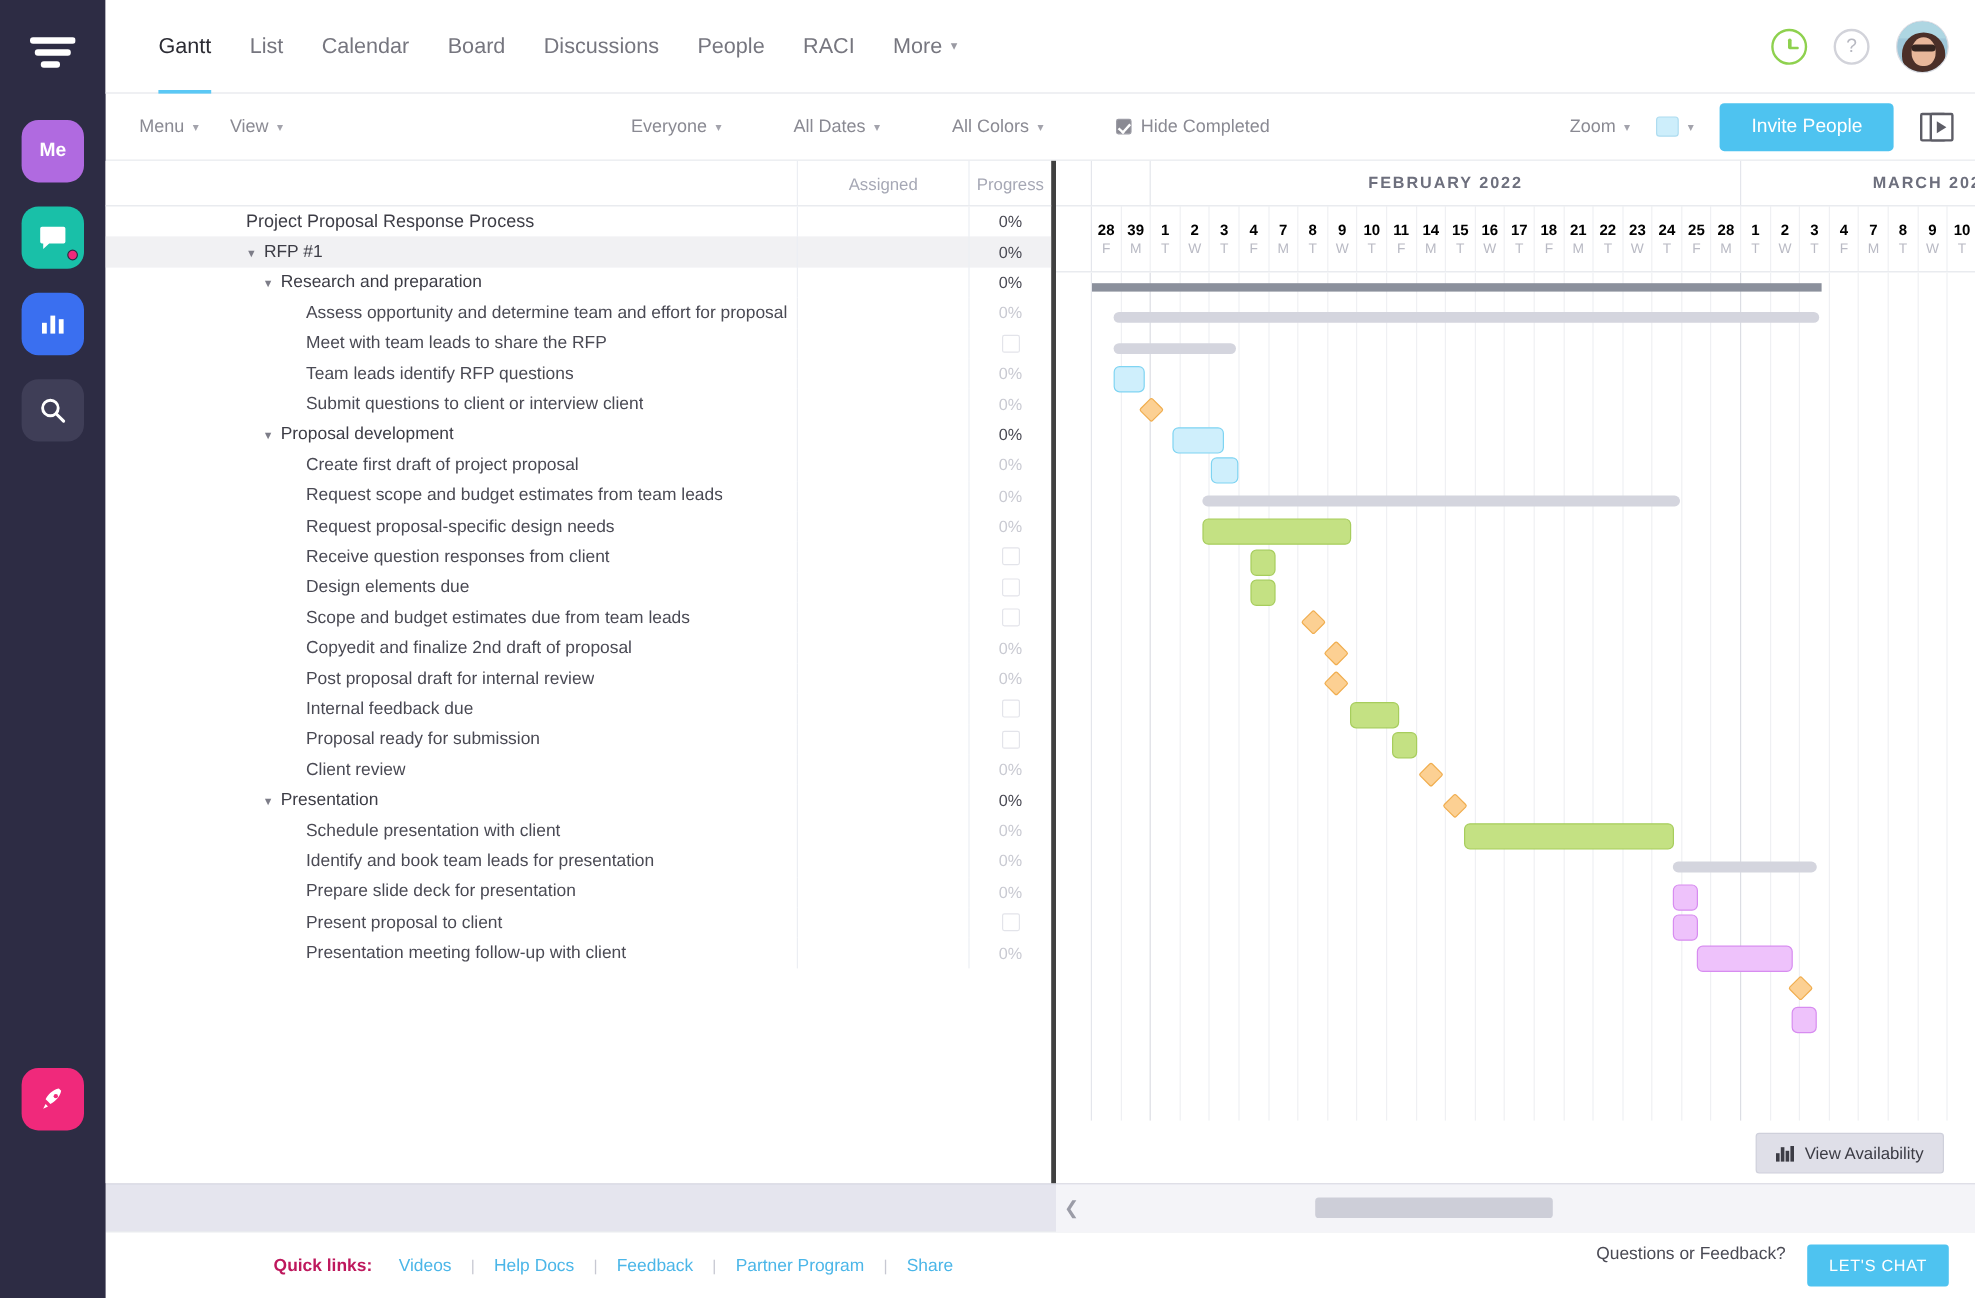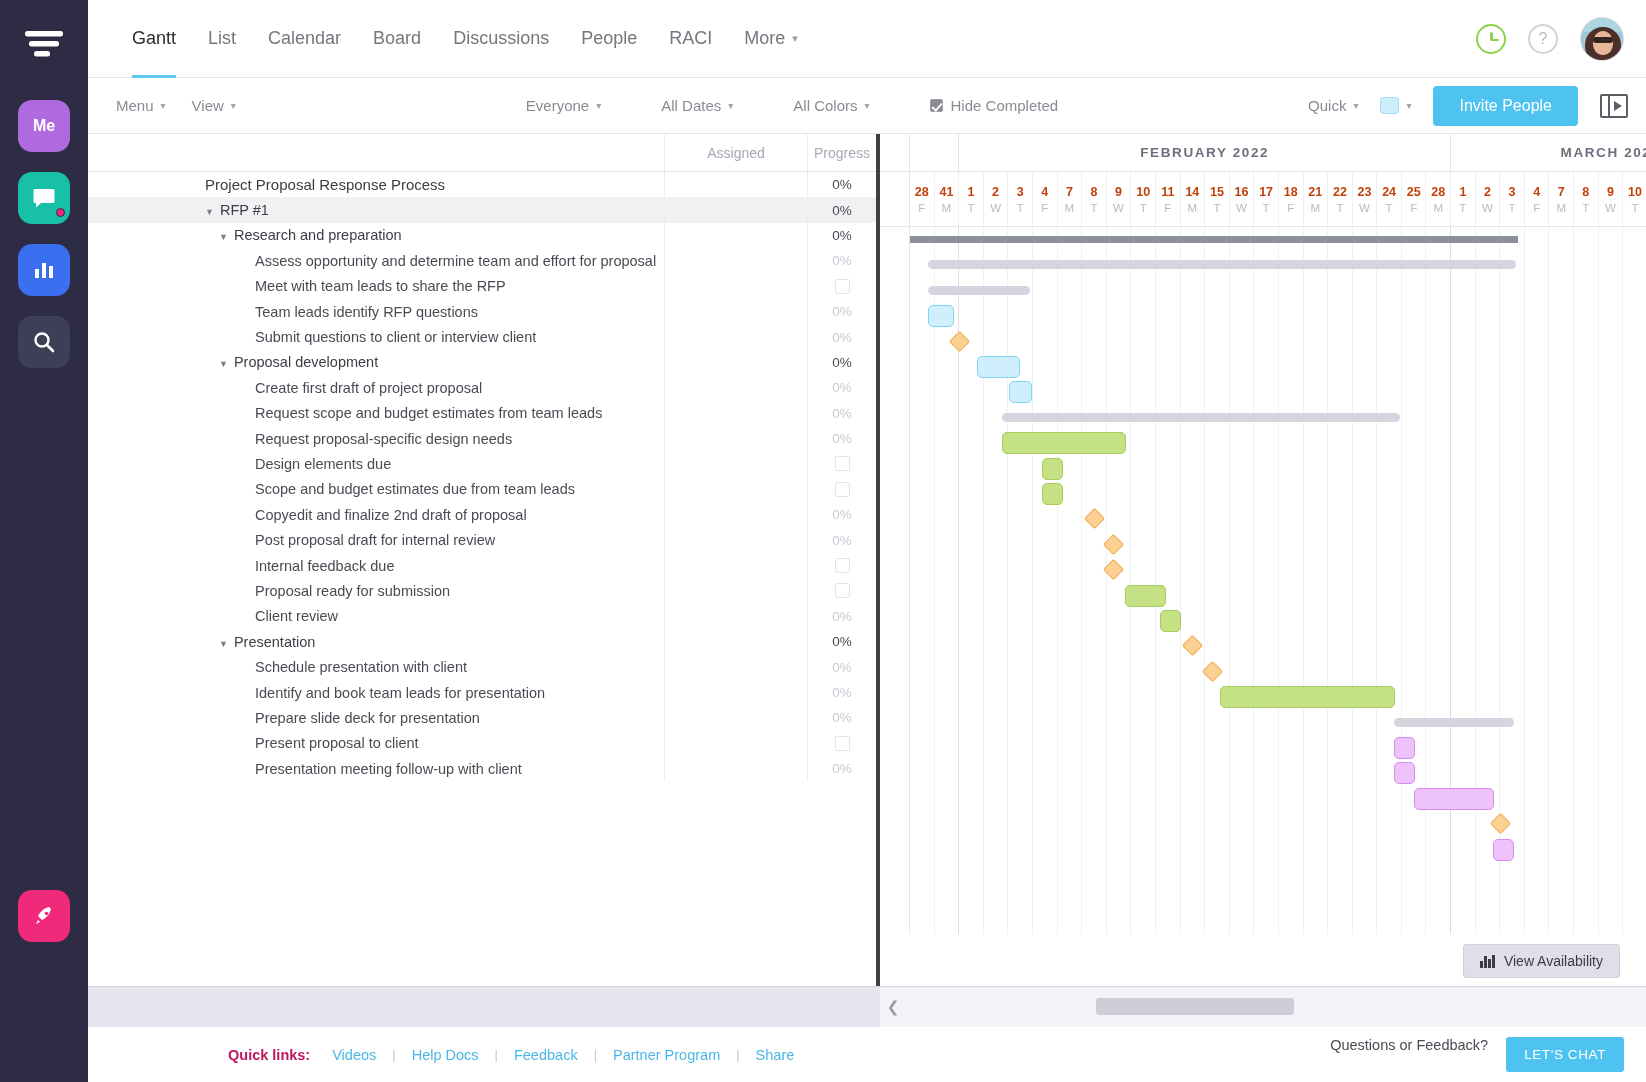--- a/index.html
+++ b/index.html
@@ -214,21 +214,21 @@
     border-right: 1px solid #e4e6ec; height: 100%;
   }
   .g-dayrow {
     height: 55px; display: flex; border-bottom: 1px solid #e4e6ec;
   }
   .g-day {
     width: 24.6px; flex: 0 0 24.6px; border-right: 1px solid #eff0f3;
     display: flex; flex-direction: column; align-items: center;
     justify-content: center; gap: 3px;
   }
-  .g-day .dnum { font-size: 12.5px; font-weight: bold; color: #c2410c; }
+  .g-day .dnum { font-size: 12.5px; font-weight: bold; color: #000000; }
   .g-day .dlet { font-size: 11.5px; color: #b9bac4; }
   .g-body { position: relative; height: 707px; overflow: hidden; }
   .g-grid {
     position: absolute; inset: 0; display: flex;
   }
   .g-col { width: 24.6px; flex: 0 0 24.6px; border-right: 1px solid #eff0f3; height: 100%; }
   .g-col.boundary { border-right: 1px solid #dcdee4; }
   .bar {
     position: absolute; border-radius: 4px;
   }
@@ -401,21 +401,21 @@
           <span>All Colors</span>
           <span class="caret">▾</span>
         </div>
         <div class="tb-item hide-completed">
           <span class="check"></span>
           <span>Hide Completed</span>
         </div>
       </div>
       <div class="tb-right">
         <div class="tb-item">
-          <span>Quick</span>
+          <span>Zoom</span>
           <span class="caret">▾</span>
         </div>
         <div class="tb-item">
           <span class="swatch"></span>
           <span class="caret">▾</span>
         </div>
         <button class="btn-invite">Invite People</button>
         <div class="icon-panel">
           <span class="b1"></span>
           <span class="b2"></span>
@@ -523,20 +523,29 @@
                 <span class="pct-light">0%</span>
               </div>
             </div>
             <div class="row">
               <div class="cell-name">
                 <span class="name-text lvl-task">Request proposal-specific design needs</span>
               </div>
               <div class="cell-assigned"></div>
               <div class="cell-progress">
                 <span class="pct-light">0%</span>
+              </div>
+            </div>
+            <div class="row">
+              <div class="cell-name">
+                <span class="name-text lvl-task">Receive question responses from client</span>
+              </div>
+              <div class="cell-assigned"></div>
+              <div class="cell-progress">
+                <span class="pbox"></span>
               </div>
             </div>
             <div class="row">
               <div class="cell-name">
                 <span class="name-text lvl-task">Design elements due</span>
               </div>
               <div class="cell-assigned"></div>
               <div class="cell-progress">
                 <span class="pbox"></span>
               </div>
@@ -659,21 +668,21 @@
             <div class="g-month" style="width: 492px; flex: 0 0 492px;">FEBRUARY 2022</div>
             <div class="g-month" style="width: 319.8px; flex: 0 0 319.8px;">MARCH 2022</div>
           </div>
         <div class="g-dayrow" id="day-row">
             <div class="g-spacer"></div>
             <div class="g-day">
               <span class="dnum">28</span>
               <span class="dlet">F</span>
             </div>
             <div class="g-day">
-              <span class="dnum">41</span>
+              <span class="dnum">39</span>
               <span class="dlet">M</span>
             </div>
             <div class="g-day">
               <span class="dnum">1</span>
               <span class="dlet">T</span>
             </div>
             <div class="g-day">
               <span class="dnum">2</span>
               <span class="dlet">W</span>
             </div>

